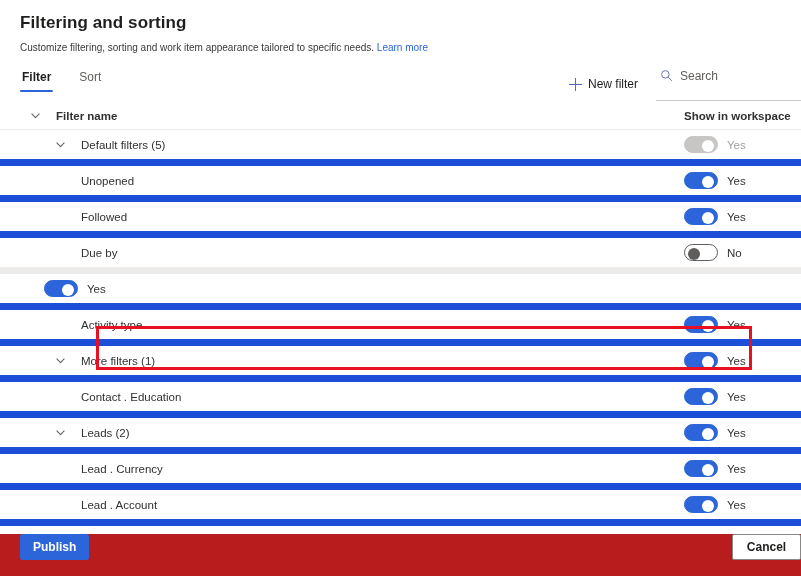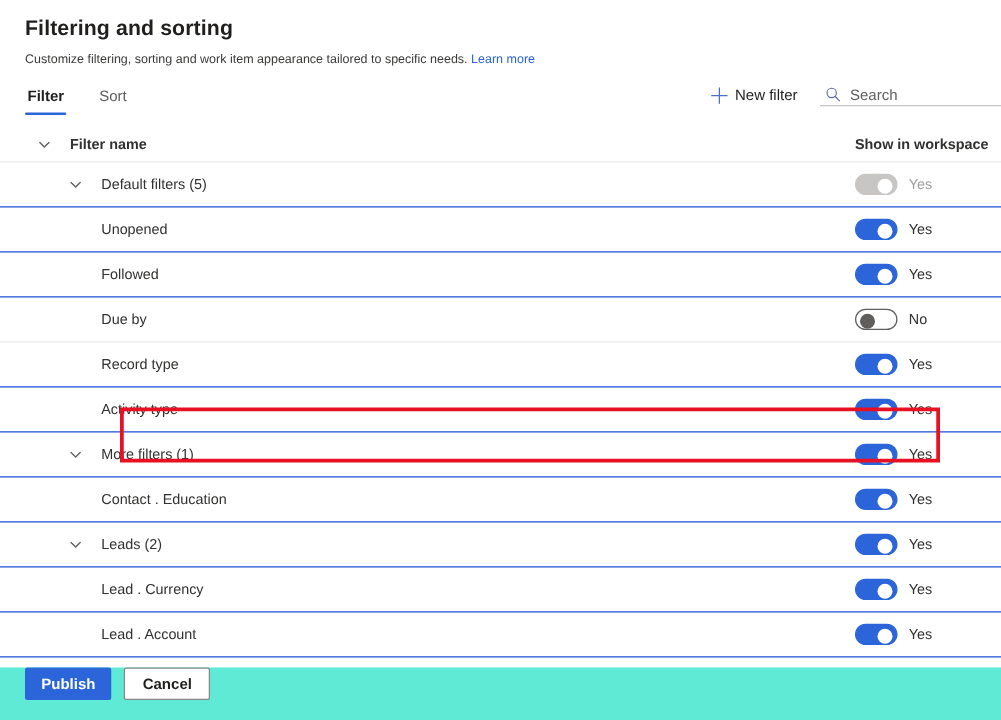--- a/index.html
+++ b/index.html
@@ -113,21 +113,21 @@
   }
   .plus-icon::after {
     top: 6px; left: 0; height: 1.4px; width: 13px;
   }
 
   .search-box {
     display: flex;
     gap: 7px;
     border-bottom: 1px solid #c7c6c4;
     width: 145px;
-    padding: 2px 0 1px 4px;
+    padding: 2px 0 17px 4px;
     box-sizing: border-box;
   }
   .search-icon {
     flex: none;
     width: 13px;
     height: 13px;
     display: block;
   }
   .search-input {
     border: none;
@@ -173,21 +173,21 @@
     flex: none;
     padding-left: 14px;
     box-sizing: border-box;
   }
 
   .row {
     display: flex;
     align-items: center;
     height: 36px;
     padding-left: 30px;
-    border-bottom: 1px solid #1d4ed8;
+    border-bottom: 7px solid #1d4ed8;
     box-sizing: border-box;
     position: relative;
   }
   .row-name {
     display: flex;
     align-items: center;
     flex: 1;
     min-width: 0;
   }
   .chevron-slot {
@@ -289,21 +289,22 @@
   .footer {
     position: absolute;
     left: 0;
     bottom: 0;
     width: 100%;
     padding: 0 0 16px 20px;
     display: flex;
     align-items: center;
     gap: 10px;
     box-sizing: border-box;
-    background: #5eead4;
+    background: #b91c1c;
+    justify-content: space-between;
   }
   .btn {
     font-family: "Liberation Sans", sans-serif;
     font-size: 12px;
     font-weight: 600;
     height: 26px;
     min-width: 69px;
     border-radius: 2px;
     cursor: pointer;
     padding: 0 12px;
@@ -420,24 +421,20 @@
           <span class="row-label child">Due by</span>
         </div>
         <div class="row-toggle-cell">
           <div class="toggle off">
             <span class="knob"></span>
           </div>
           <span class="toggle-label">No</span>
         </div>
       </div>
       <div class="row">
-        <div class="row-name">
-          <span class="chevron-slot indent-1"></span>
-          <span class="row-label child">Record type</span>
-        </div>
         <div class="row-toggle-cell">
           <div class="toggle on">
             <span class="knob"></span>
           </div>
           <span class="toggle-label">Yes</span>
         </div>
       </div>
       <div class="row">
         <div class="row-name">
           <span class="chevron-slot indent-1"></span>

